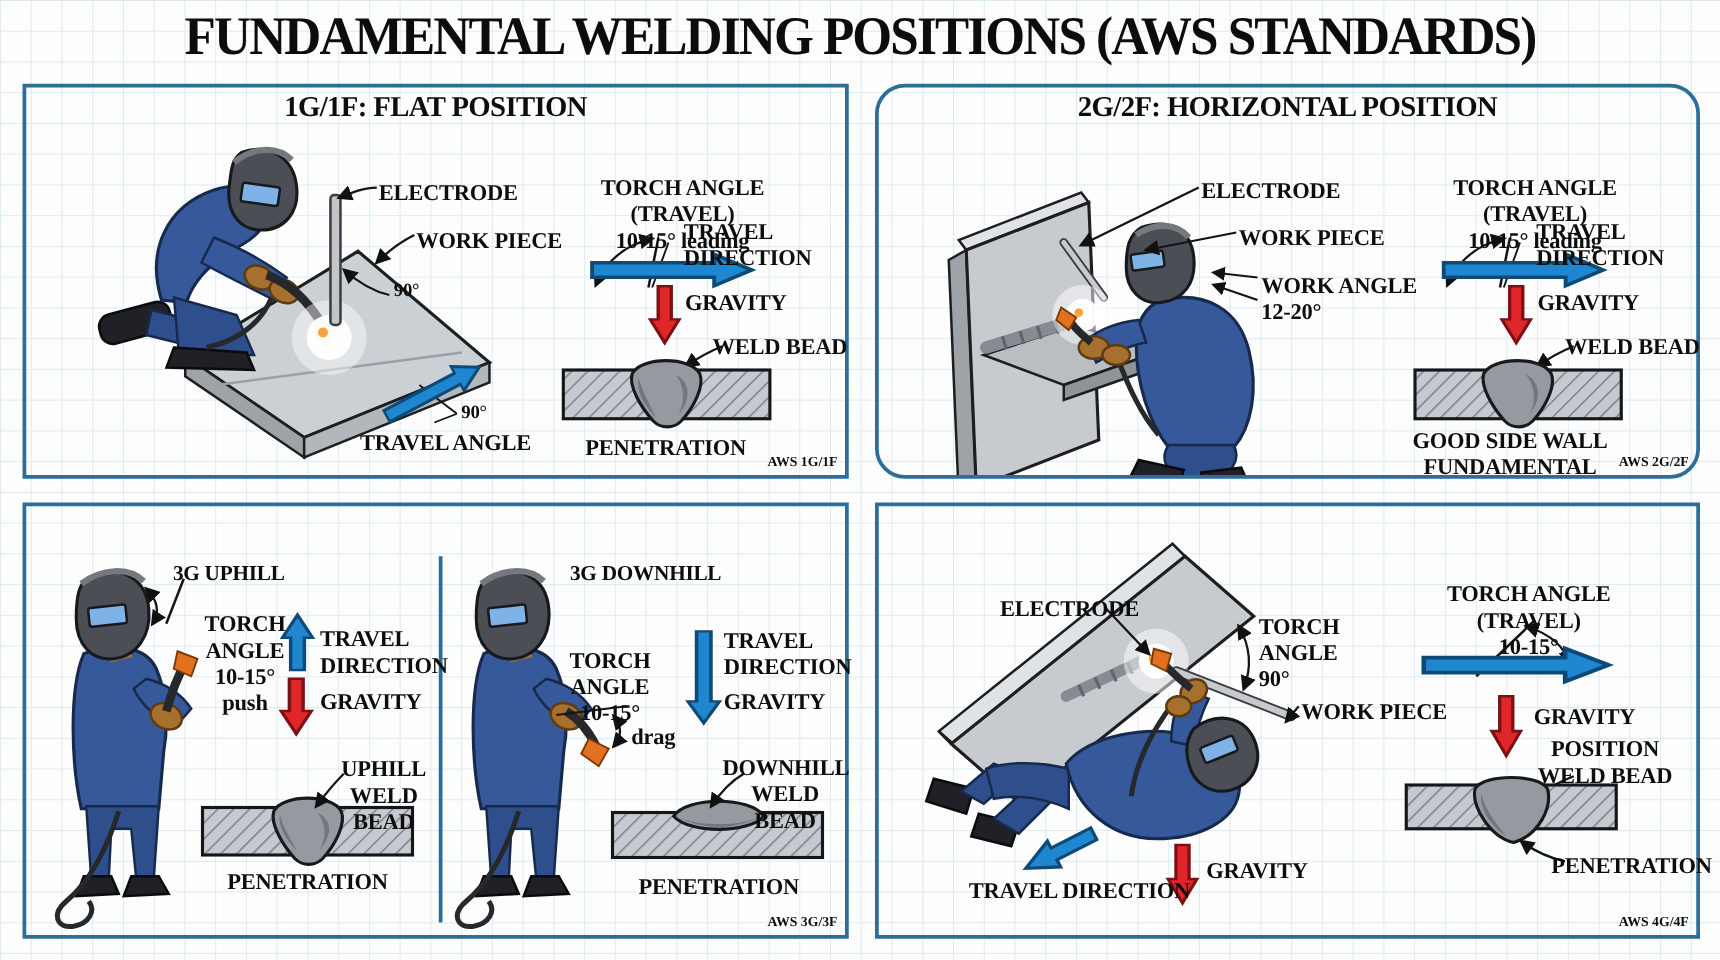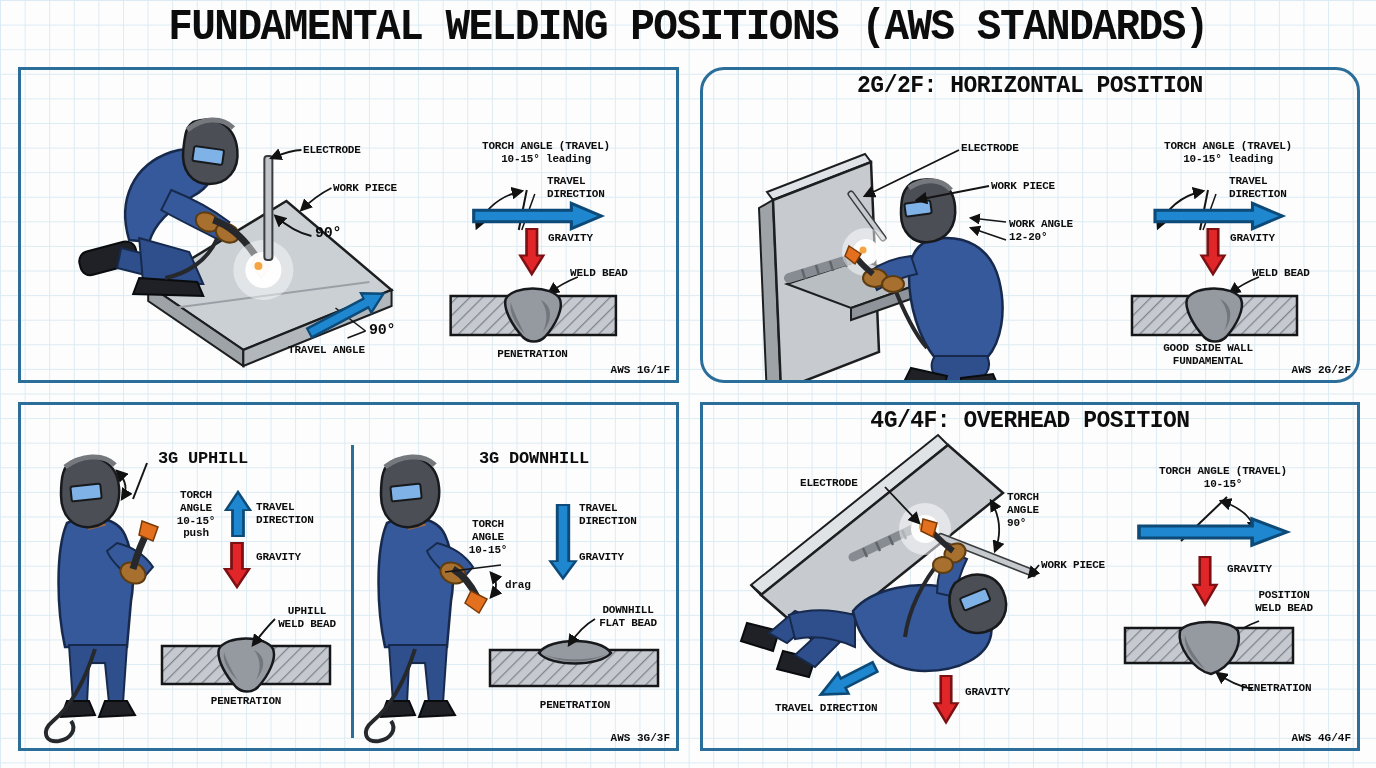--- a/index.html
+++ b/index.html
@@ -2,44 +2,44 @@
 <html><head>
 <meta charset="utf-8">
 <style>
   html,body{margin:0;padding:0;background:#ffffff;}
   .stage{
     position:relative;width:1376px;height:768px;overflow:hidden;
     background-color:#fdfdfd;
     background-image:linear-gradient(#dcebf3 1px,transparent 1px),
                      linear-gradient(90deg,#dcebf3 1px,transparent 1px);
     background-size:24.6px 24.6px;
-    font-family:Liberation Mono, monospace;color:#0d0d0d;
+    font-family:Liberation Serif, serif;color:#0d0d0d;
   }
   .title{
     position:absolute;left:0;right:0;top:4px;text-align:center;
     font-size:41px;font-weight:700;letter-spacing:-1.5px;color:#0c0c0c;
     transform:scaleY(1.06);white-space:nowrap;
   }
   .panel{position:absolute;border:3px solid #2b6e99;box-sizing:border-box;}
   #p1{left:18px;top:67px;width:661px;height:316px;}
   #p2{left:700px;top:67px;width:660px;height:316px;border-radius:24px;}
   #p3{left:18px;top:402px;width:661px;height:349px;}
   #p4{left:700px;top:402px;width:660px;height:349px;}
   .art{position:absolute;left:0;top:0;width:100%;height:100%;}
   .hdr{
     position:absolute;top:3px;left:0;right:0;text-align:center;
     font-size:23px;font-weight:700;letter-spacing:-0.5px;white-space:nowrap;
   }
   .lbl{
-    position:absolute;font-weight:700;font-size:11px;line-height:1.16;
+    position:absolute;font-weight:700;font-size:18px;line-height:1.16;
     letter-spacing:-0.2px;white-space:pre-line;
   }
   .nw{white-space:nowrap;}
   .c{text-align:center;}
-  .sub{font-size:17px;text-align:right;}
+  .sub{font-size:17px;}
   .deg{font-size:15px;}
   .badge{position:absolute;right:6px;bottom:4px;font-size:11px;font-weight:700;white-space:nowrap;}
   .divider{position:absolute;left:330px;top:40px;bottom:10px;width:2.5px;background:#2b6e99;}
 </style>
 </head>
 <body>
 
 <div class="stage">
 
   <div class="title">FUNDAMENTAL WELDING POSITIONS (AWS STANDARDS)</div>
@@ -113,20 +113,21 @@
       <use href="#a1L" transform="translate(288,263) rotate(-28) scale(0.82,1.0)" fill="#1e87cf" stroke="#0d4a77" stroke-width="2.5" vector-effect="non-scaling-stroke"></use>
 
       <g>
         <rect x="429" y="226" width="165" height="39" fill="url(#h1)" stroke="#141618" stroke-width="2.5"></rect>
         <path d="M484,229 C491,215 531,215 538,229 C542,239 533,256 523,267 C517,273 507,273 501,267 C491,256 481,239 484,229 Z" fill="#9599a0" stroke="#17191c" stroke-width="2.5"></path>
         <path d="M489,232 C487,244 495,256 503,264 C497,252 491,240 489,232 Z" fill="#72777d"></path>
         <path d="M519,230 C531,236 531,250 521,262 C527,250 525,238 519,230 Z" fill="#72777d"></path>
       </g>
     </svg>
 
+    <div class="hdr">1G/1F: FLAT POSITION</div>
     <div class="lbl nw" style="left:282px;top:74px">ELECTRODE</div>
     <div class="lbl nw" style="left:312px;top:112px">WORK PIECE</div>
     <div class="lbl nw deg" style="left:294px;top:155px">90°</div>
     <div class="lbl c" style="left:420px;top:70px;width:210px">TORCH ANGLE (TRAVEL)
 10-15° leading</div>
     <div class="lbl" style="left:526px;top:105px">TRAVEL
 DIRECTION</div>
     <div class="lbl nw" style="left:527px;top:162px">GRAVITY</div>
     <div class="lbl nw" style="left:549px;top:197px">WELD BEAD</div>
     <div class="lbl c" style="left:429px;top:278px;width:165px">PENETRATION</div>
@@ -315,21 +316,21 @@
 
     <div class="lbl c sub" style="left:423px;top:44px;width:145px">3G DOWNHILL</div>
     <div class="lbl c" style="left:432px;top:113px;width:70px">TORCH
 ANGLE
 10-15°</div>
     <div class="lbl nw" style="left:484px;top:174px">drag</div>
     <div class="lbl" style="left:558px;top:97px">TRAVEL
 DIRECTION</div>
     <div class="lbl nw" style="left:558px;top:146px">GRAVITY</div>
     <div class="lbl c" style="left:557px;top:199px;width:100px">DOWNHILL
-FLAT BEAD</div>
+WELD BEAD</div>
     <div class="lbl c" style="left:469px;top:294px;width:170px">PENETRATION</div>
 
     <div class="badge">AWS 3G/3F</div>
   </div>
 
   <div class="panel" id="p4">
     <svg class="art" viewBox="0 0 654 343" preserveAspectRatio="none">
       <defs>
         <marker id="ah4" viewBox="0 0 10 10" refX="8" refY="5" markerWidth="7" markerHeight="7" orient="auto-start-reverse">
           <path d="M0,0L10,5L0,10z" fill="#111"></path>
@@ -399,21 +400,20 @@
       <use href="#a4S" transform="translate(243,271) rotate(90) scale(0.8,1.05)" fill="#e1262a" stroke="#7d1013" stroke-width="2.5" vector-effect="non-scaling-stroke"></use>
       <use href="#a4S" transform="translate(172,262) rotate(153) scale(1.05,1.05)" fill="#1e87cf" stroke="#0d4a77" stroke-width="2.5" vector-effect="non-scaling-stroke"></use>
 
       <g>
         <rect x="422" y="223" width="168" height="35" fill="url(#h4)" stroke="#141618" stroke-width="2.5"></rect>
         <path d="M477,226 C484,214 528,214 535,226 C539,241 528,263 508,269 C490,265 474,241 477,226 Z" fill="#9599a0" stroke="#17191c" stroke-width="2.5"></path>
         <path d="M482,230 C480,242 490,256 502,264 C492,252 484,240 482,230 Z" fill="#72777d"></path>
       </g>
     </svg>
 
-    <div class="hdr">4G/4F: OVERHEAD POSITION</div>
     <div class="lbl nw" style="left:97px;top:72px">ELECTRODE</div>
     <div class="lbl" style="left:304px;top:86px">TORCH
 ANGLE
 90°</div>
     <div class="lbl nw" style="left:338px;top:154px">WORK PIECE</div>
     <div class="lbl c" style="left:415px;top:60px;width:210px">TORCH ANGLE (TRAVEL)
 10-15°</div>
     <div class="lbl nw" style="left:524px;top:158px">GRAVITY</div>
     <div class="lbl c" style="left:526px;top:184px;width:110px">POSITION
 WELD BEAD</div>

